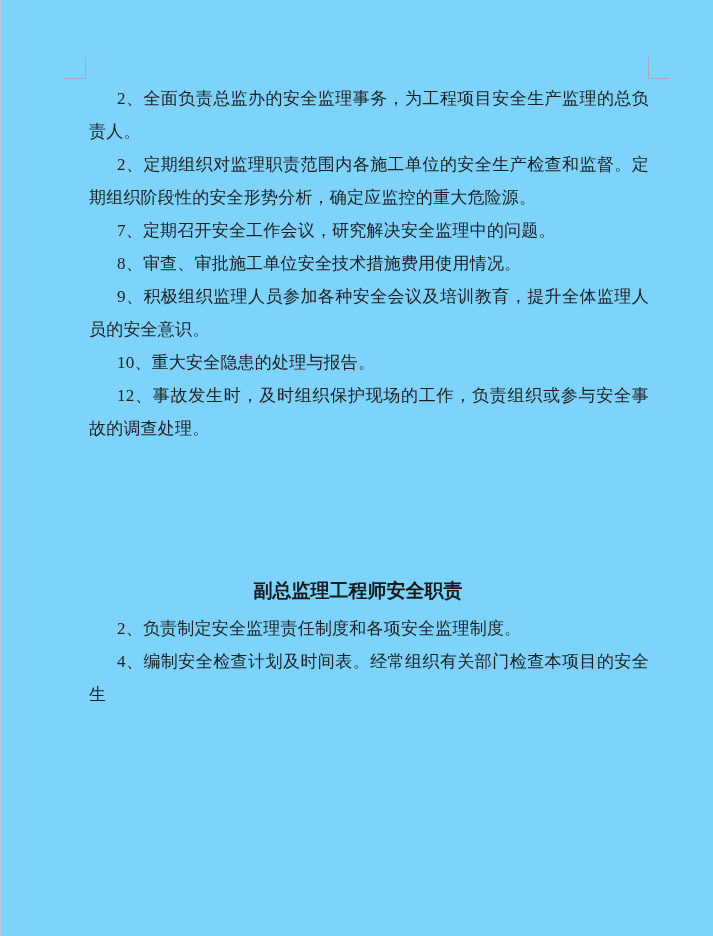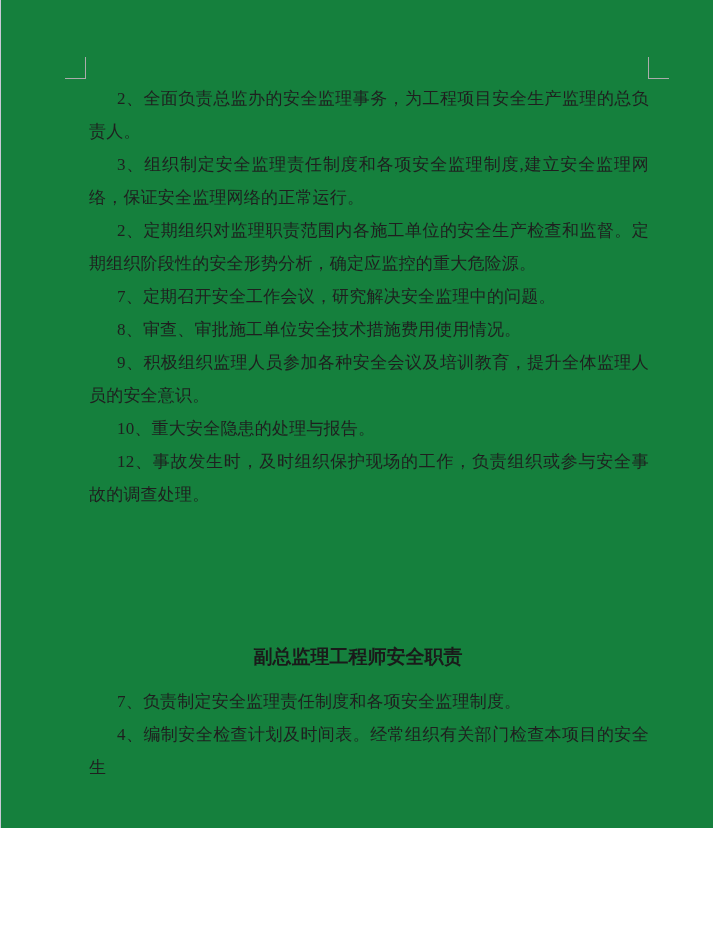--- a/index.html
+++ b/index.html
@@ -3,22 +3,22 @@
 <meta charset="utf-8">
 <style>
   * { margin: 0; padding: 0; box-sizing: border-box; }
   html, body {
     background: #ffffff;
     font-family: "Liberation Serif", serif;
   }
   .page {
     position: relative;
     width: 713px;
-    height: 828px;
-    background: #15803d;
+    height: 936px;
+    background: #7dd3fc;
     border-left: 1px solid #c9c9d6;
     overflow: hidden;
   }
   
   .crop-mark {
     position: absolute;
     width: 21px;
     height: 22px;
   }
   .crop-mark.tl {
@@ -50,44 +50,43 @@
   .section-gap {
     height: 133px;
   }
   .section-heading {
     font-size: 19px;
     font-weight: bold;
     line-height: 26px;
     text-align: center;
     position: relative;
     left: -11px;
-    margin-bottom: 15px;
+    margin-bottom: 8px;
     color: #1a1a1a;
   }
 </style>
 </head>
 <body>
 
 <div class="page">
 
   <div class="crop-mark tl"></div>
   <div class="crop-mark tr"></div>
 
   <div class="content">
 
     <p class="para">2、全面负责总监办的安全监理事务，为工程项目安全生产监理的总负责人。</p>
-    <p class="para">3、组织制定安全监理责任制度和各项安全监理制度,建立安全监理网络，保证安全监理网络的正常运行。</p>
     <p class="para">2、定期组织对监理职责范围内各施工单位的安全生产检查和监督。定期组织阶段性的安全形势分析，确定应监控的重大危险源。</p>
     <p class="para">7、定期召开安全工作会议，研究解决安全监理中的问题。</p>
     <p class="para">8、审查、审批施工单位安全技术措施费用使用情况。</p>
     <p class="para">9、积极组织监理人员参加各种安全会议及培训教育，提升全体监理人员的安全意识。</p>
     <p class="para">10、重大安全隐患的处理与报告。</p>
     <p class="para">12、事故发生时，及时组织保护现场的工作，负责组织或参与安全事故的调查处理。</p>
 
     <div class="section-gap"></div>
 
     <h2 class="section-heading">副总监理工程师安全职责</h2>
 
-    <p class="para">7、负责制定安全监理责任制度和各项安全监理制度。</p>
+    <p class="para">2、负责制定安全监理责任制度和各项安全监理制度。</p>
     <p class="para">4、编制安全检查计划及时间表。经常组织有关部门检查本项目的安全生</p>
 
   </div>
 </div>
 
 </body></html>

